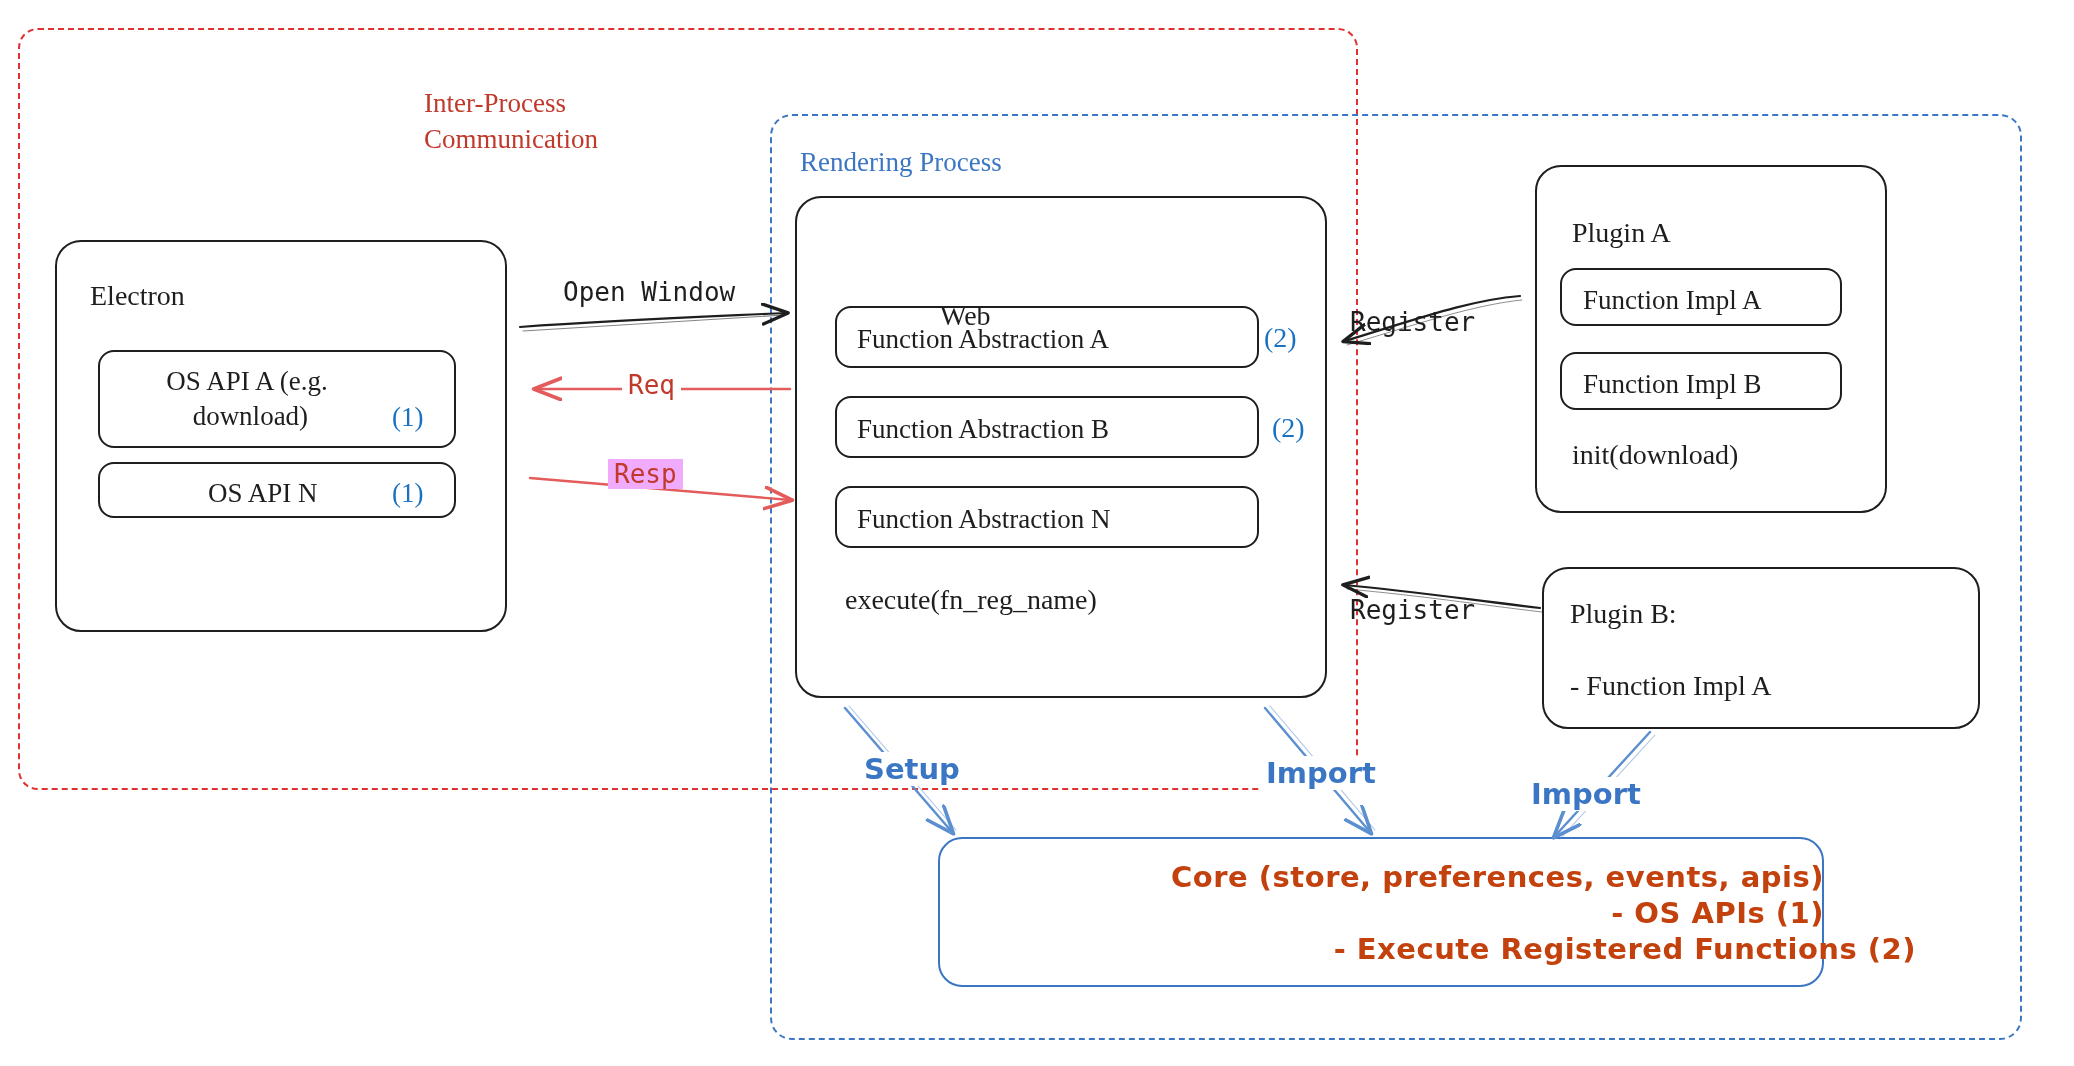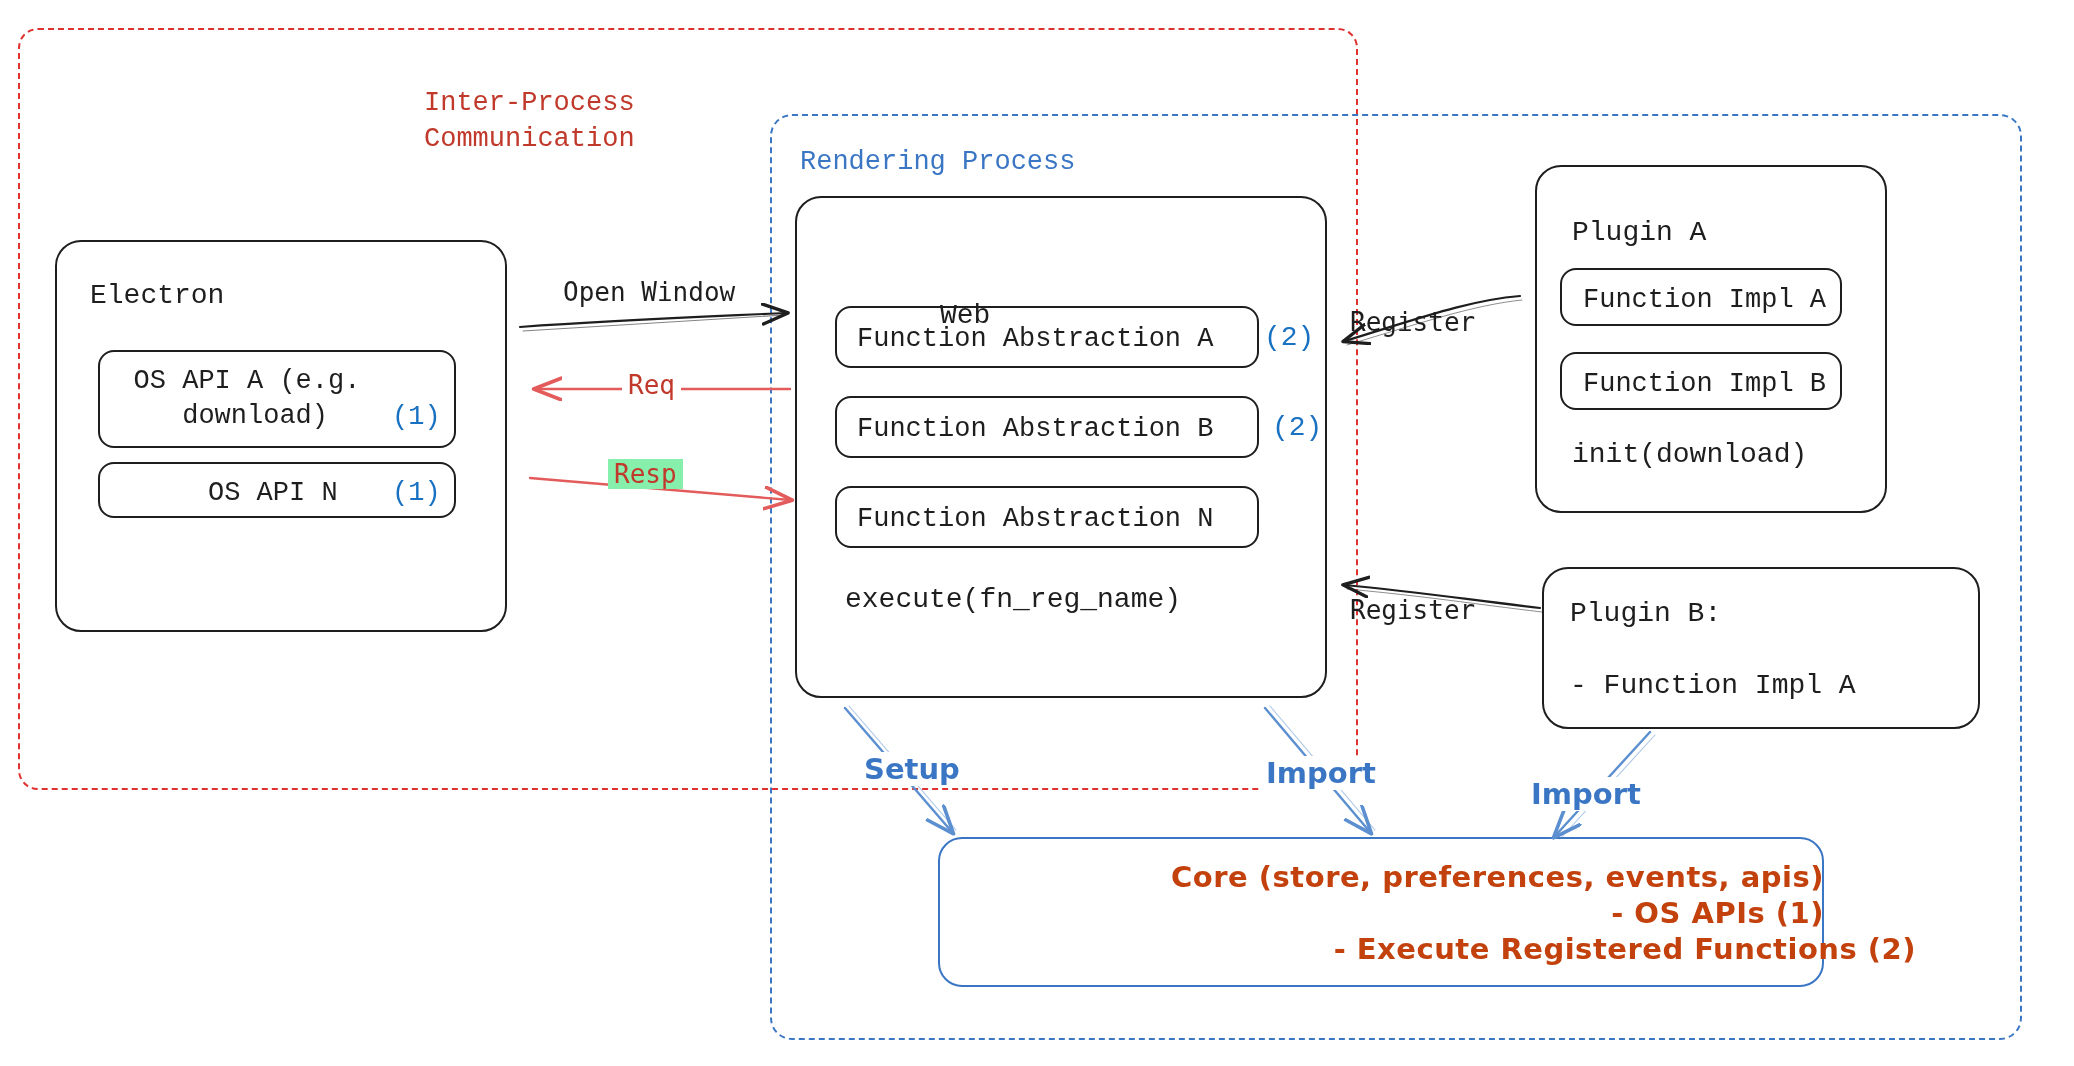--- a/index.html
+++ b/index.html
@@ -22,21 +22,21 @@
     position: absolute;
     left: 0;
     top: 0;
     width: 2074px;
     height: 1066px;
     pointer-events: none;
   }
   .txt {
     position: absolute;
     white-space: pre;
-    font-family: Liberation Mono, monospace;
+    font-family: Liberation Serif, serif;
     color: #1e1e1e;
     line-height: 1.28;
   }
   
   .box {
     position: absolute;
     box-sizing: border-box;
     border: 2.2px solid #1e1e1e;
     border-radius: 26px;
     background: transparent;
@@ -212,21 +212,21 @@
     <g>
       <path d="M1650,732 L1555,836" fill="none" stroke="#5b8fd0" stroke-width="2.4" stroke-linecap="round" marker-end="url(#ah-blue)"></path>
       <path d="M1655,735 L1560,839" fill="none" stroke="#5b8fd0" stroke-width="1.1" stroke-linecap="round" opacity="0.5"></path>
     </g>
   </svg>
 
   <div class="arrow-label c-dark" style="left:563px; top:277px;">Open Window</div>
 
   <div class="arrow-label c-red" style="left:622px; top:370px; background:#fff; padding:0 6px;">Req</div>
 
-  <div class="arrow-label c-red" style="left:608px; top:459px; background:#86efac; padding:0 6px;">Resp</div>
+  <div class="arrow-label c-red" style="left:608px; top:459px; background:#f0abfc; padding:0 6px;">Resp</div>
 
   <div class="arrow-label c-dark" style="left:1350px; top:307px;">Register</div>
 
   <div class="arrow-label c-dark" style="left:1350px; top:595px;">Register</div>
 
   <div class="arrow-label c-blue2 handwrite" style="left:860px; top:752px; font-size:29px; background:#fff; padding:0 4px;">Setup</div>
 
   <div class="arrow-label c-blue2 handwrite" style="left:1262px; top:756px; font-size:29px; background:#fff; padding:0 4px;">Import</div>
 
   <div class="arrow-label c-blue2 handwrite" style="left:1527px; top:777px; font-size:29px; background:#fff; padding:0 4px;">Import</div>

